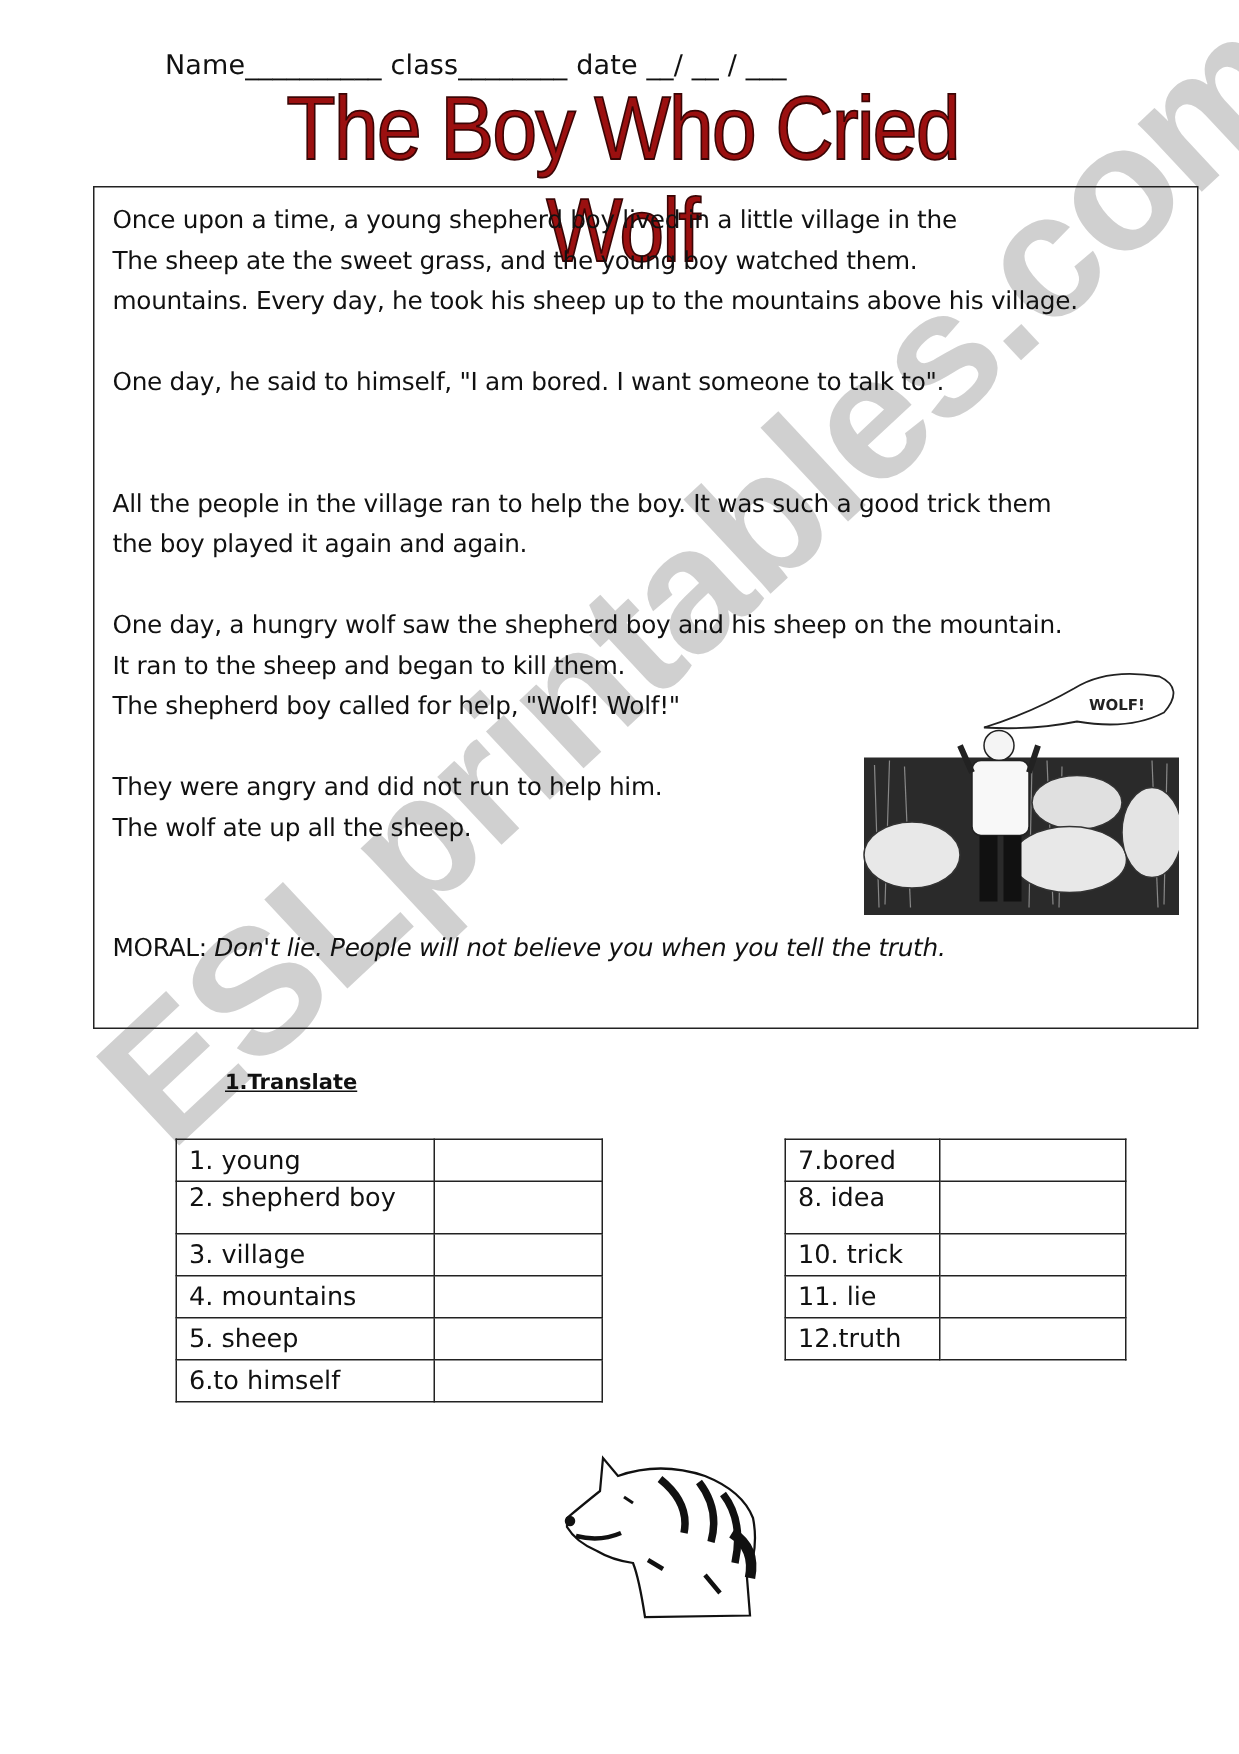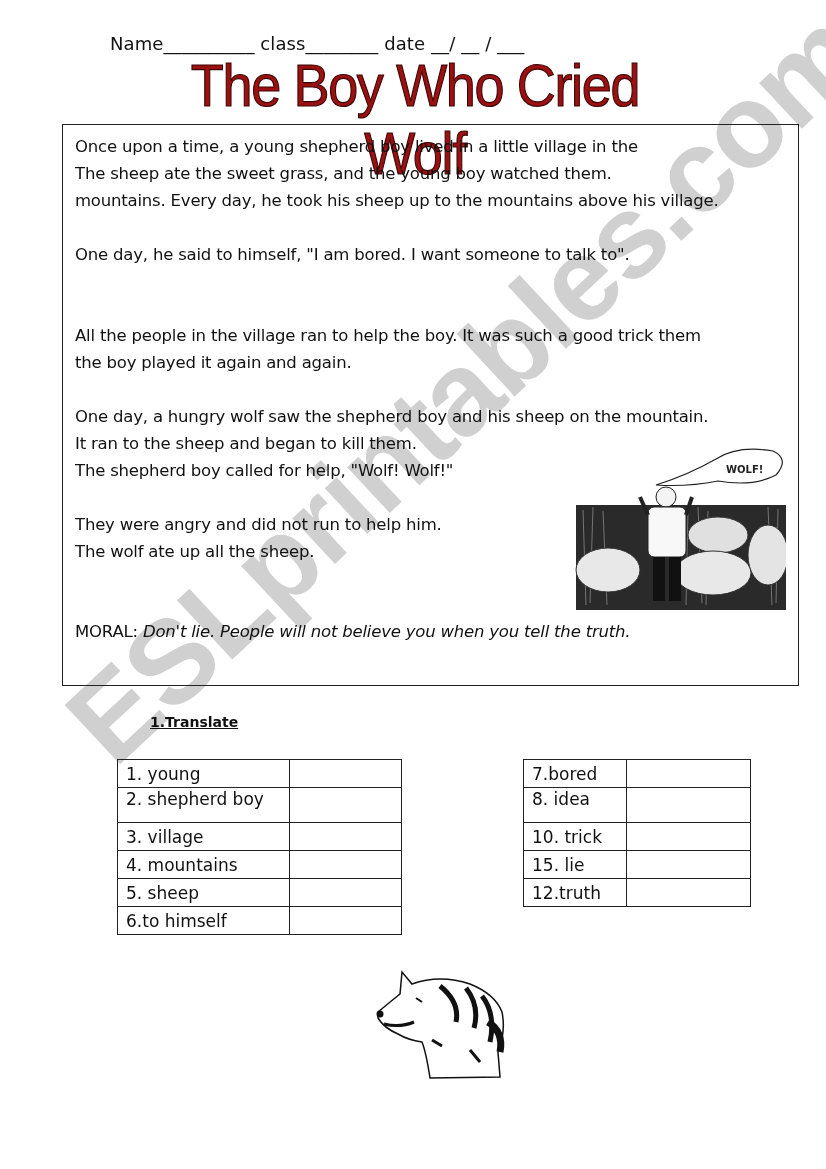--- a/index.html
+++ b/index.html
@@ -141,21 +141,21 @@
       </tr>
   <tr class="tall">
         <td class="term">8. idea</td>
         <td class="answer"></td>
       </tr>
   <tr>
         <td class="term">10. trick</td>
         <td class="answer"></td>
       </tr>
   <tr>
-        <td class="term">15. lie</td>
+        <td class="term">11. lie</td>
         <td class="answer"></td>
       </tr>
   <tr>
         <td class="term">12.truth</td>
         <td class="answer"></td>
       </tr>
 </tbody>
   </table>
 
 <svg class="wolf-image" viewBox="0 0 140 118">

